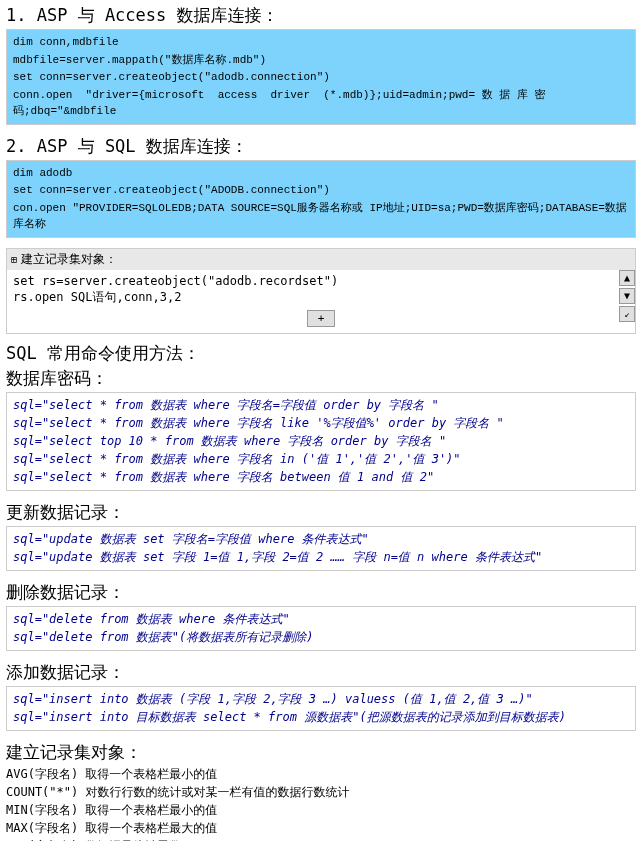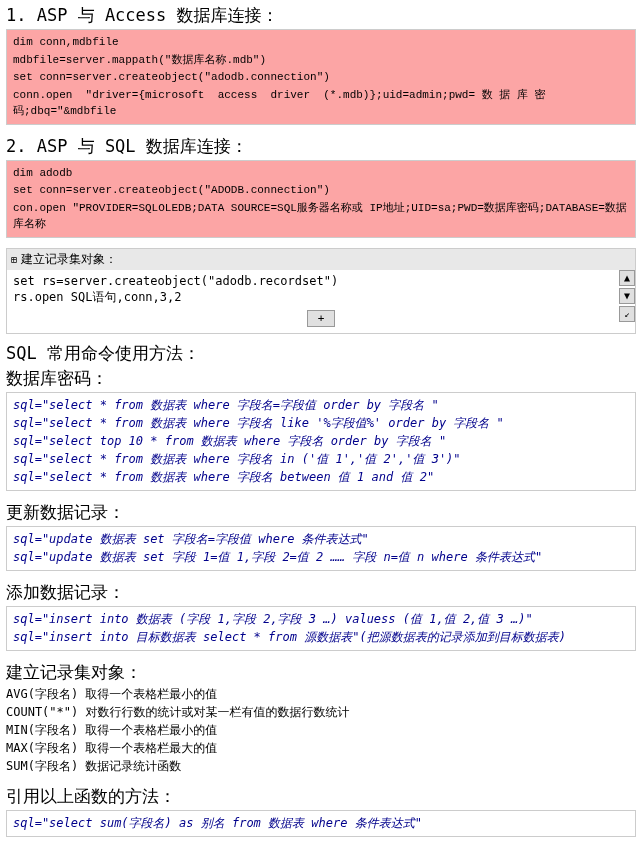--- a/index.html
+++ b/index.html
@@ -20,21 +20,21 @@
     .section {
       margin-bottom: 10px;
     }
     .section-title {
       font-size: 17px;
       font-weight: normal;
       color: #000;
       margin-bottom: 2px;
     }
     .code-block {
-      background: #fca5a5;
+      background: #7dd3fc;
       border: 1px solid #ccc;
       padding: 3px 6px;
       font-family: "Courier New", "SimSun", monospace;
       font-size: 11px;
       line-height: 1.5;
       color: #000;
     }
     .collapsible-section {
       border: 1px solid #ccc;
       margin-bottom: 8px;
@@ -153,20 +153,27 @@
   </div>
 
   <div class="section">
     <div class="section-title">更新数据记录：</div>
     <div class="sql-section">
       <div class="line sql-italic">sql="update 数据表 set 字段名=字段值 where 条件表达式"</div>
       <div class="line sql-italic">sql="update 数据表 set 字段 1=值 1,字段 2=值 2 …… 字段 n=值 n where 条件表达式"</div>
     </div>
   </div>
 
+  <div class="section">
+    <div class="section-title">删除数据记录：</div>
+    <div class="sql-section">
+      <div class="line sql-italic">sql="delete from 数据表 where 条件表达式"</div>
+      <div class="line sql-italic">sql="delete from 数据表"(将数据表所有记录删除)</div>
+    </div>
+  </div>
 
   <div class="section">
     <div class="section-title">添加数据记录：</div>
     <div class="sql-section">
       <div class="line sql-italic">sql="insert into 数据表 (字段 1,字段 2,字段 3 …) valuess (值 1,值 2,值 3 …)"</div>
       <div class="line sql-italic">sql="insert into 目标数据表 select * from 源数据表"(把源数据表的记录添加到目标数据表)</div>
     </div>
   </div>
 
   <div class="section">

